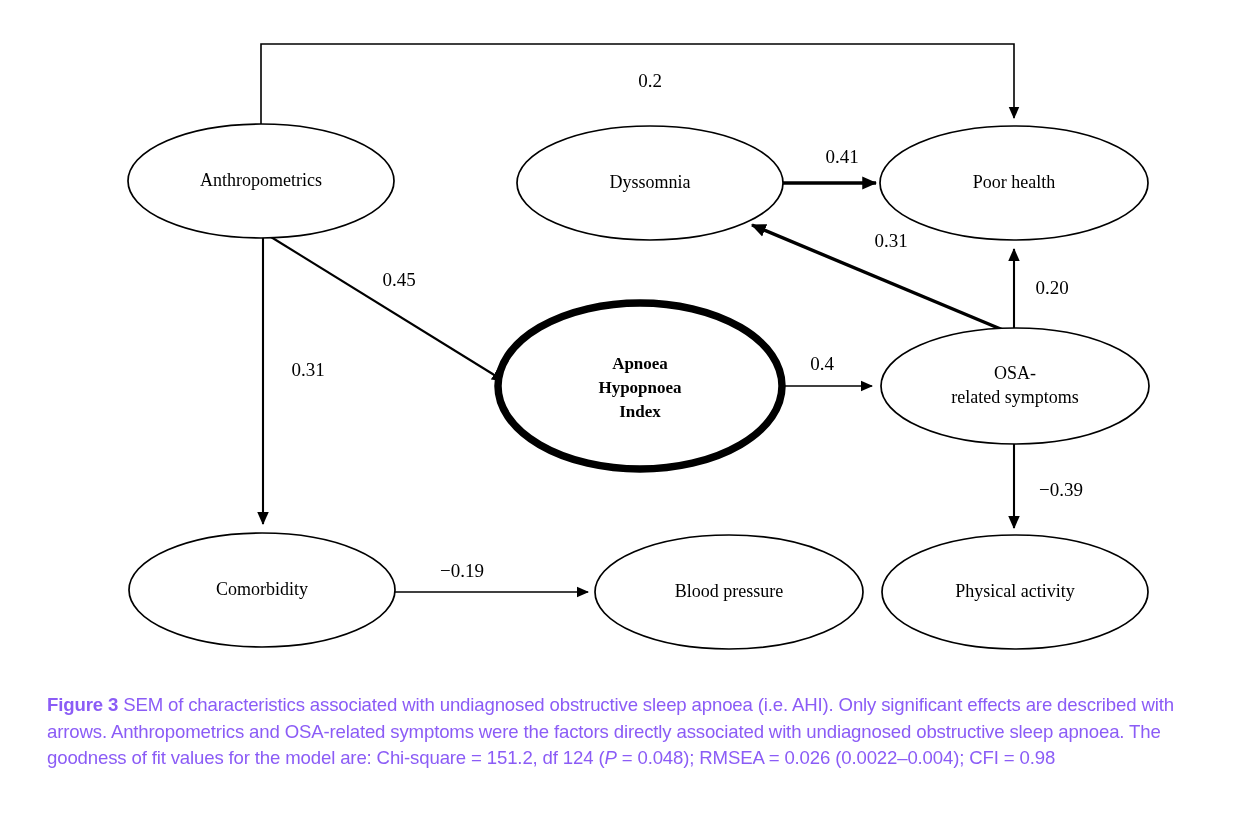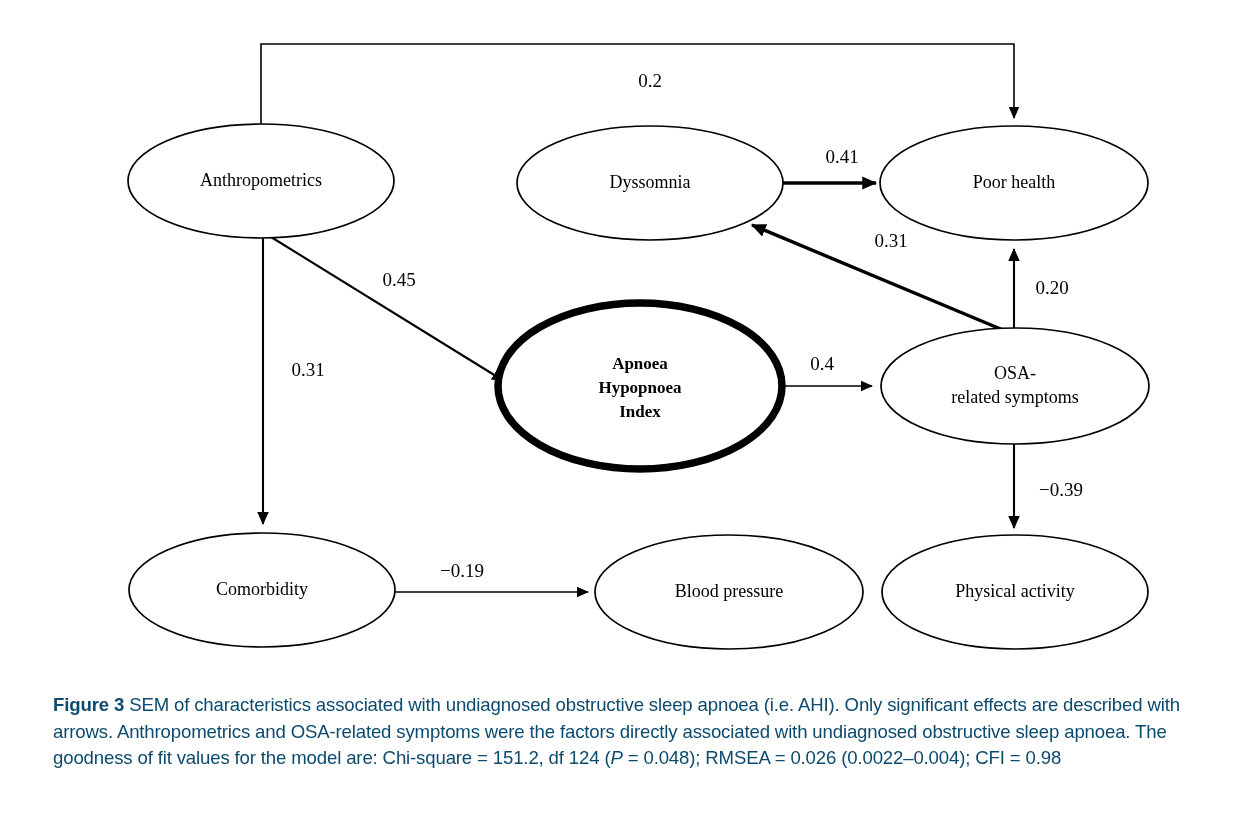--- a/index.html
+++ b/index.html
@@ -60,27 +60,27 @@
   }
   .edge-label {
     font-family: "Liberation Serif", serif;
     font-size: 19px;
     fill: #000000;
     text-anchor: middle;
     dominant-baseline: middle;
   }
   #caption {
     position: absolute;
-    left: 53px;
+    left: 47px;
     top: 692px;
     width: 1190px;
     font-family: "Liberation Sans", sans-serif;
     font-size: 18.6px;
     line-height: 26.6px;
-    color: #0c4a6e;
+    color: #8b5cf6;
     letter-spacing: -0.15px;
   }
   #caption .fig-no {
     font-weight: bold;
   }
   #caption .ital {
     font-style: italic;
   }
 </style>
 </head>

